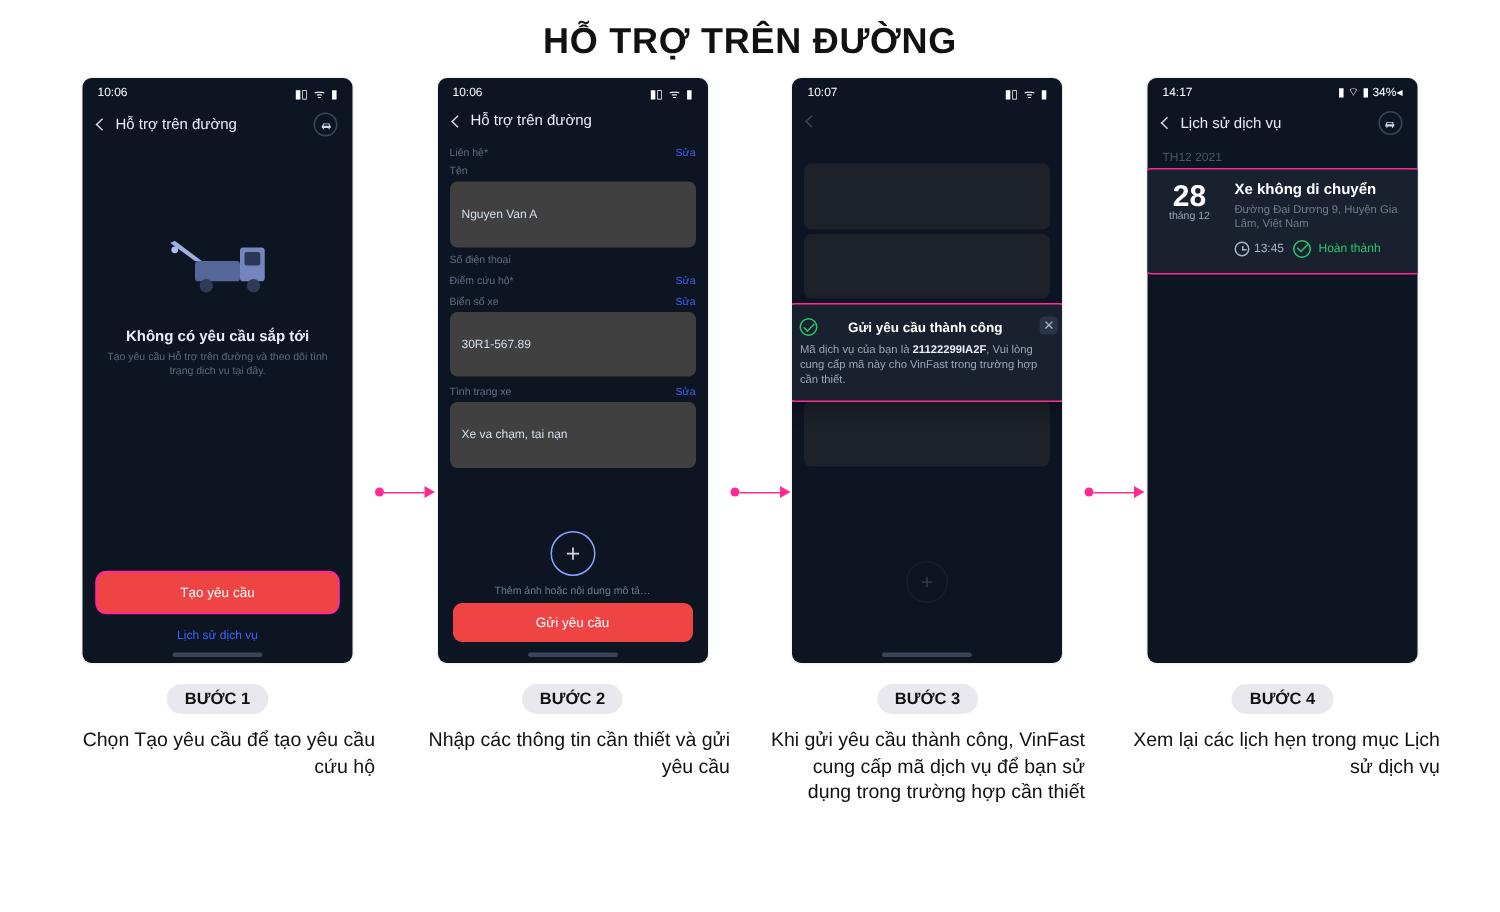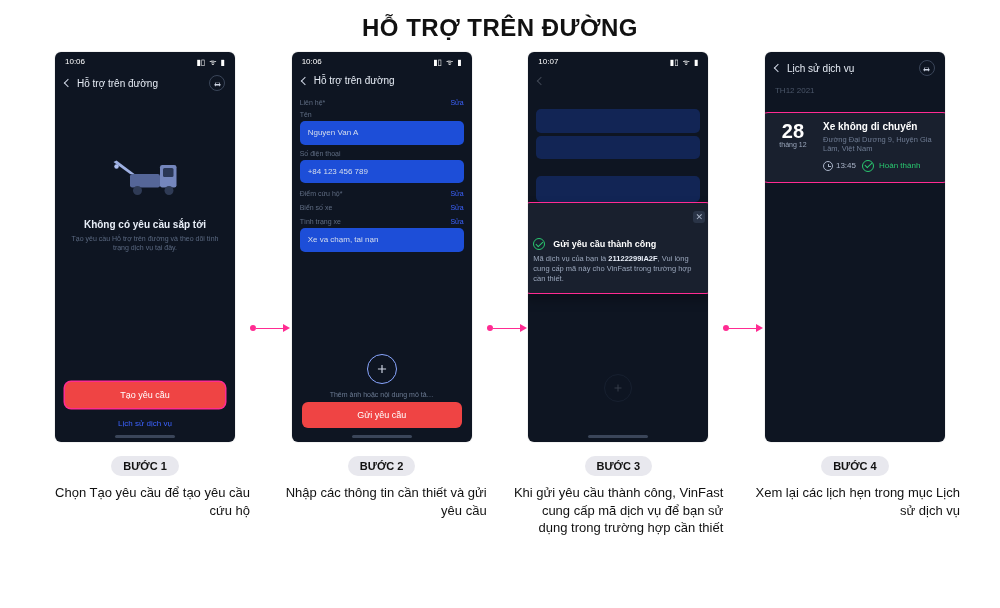--- a/index.html
+++ b/index.html
@@ -24,30 +24,30 @@
   .s1-sub { color:#5a6880; font-size:7px; text-align:center; margin-top: 4px; line-height: 1.3; width: 150px; }
   .primary-btn { position:absolute; left:10px; right:10px; bottom: 34px; background:#ef4444; color:#fff; border-radius:6px; text-align:center; font-size:9px; padding:8px 0; }
   .highlight-pink { box-shadow: 0 0 0 1.5px #ff2b92; }
   .link-text { position:absolute; left:0; right:0; bottom:14px; text-align:center; color:#3c63ff; font-size:8px; }
 
   
   .s2-body { padding: 0 8px; }
   .s2-label { color:#5f6c82; font-size:7px; margin-top:7px; display:flex; justify-content:space-between; align-items:center; }
   .s2-label .edit { color:#3c63ff; font-size:7px; }
   .s2-sublabel { color:#5f6c82; font-size:7px; margin-top:5px; }
-  .s2-field { background:#1d4ed8; border-radius:5px; padding:7px 8px; margin-top:3px; color:#d6deec; font-size:8px; line-height:1.2; }
+  .s2-field { background:#404040; border-radius:5px; padding:17px 8px; margin-top:3px; color:#d6deec; font-size:8px; line-height:1.2; }
   .add-circle { position:absolute; left:50%; transform:translateX(-50%); bottom:58px; width:30px; height:30px; border-radius:50%; border:1px solid #89a6ff; display:flex; align-items:center; justify-content:center; }
   .add-sub { position:absolute; left:0; right:0; bottom:44px; text-align:center; color:#6c7b93; font-size:7px; }
   .primary-btn.s2 { bottom: 14px; }
 
   
   .s3-bg .s2-field { filter: blur(.3px); opacity:.28; }
   .s3-bg .s2-label, .s3-bg .s2-sublabel { opacity:.22; }
   .toast { position:absolute; left:-6px; right:-6px; top:150px; background:#19202e; border:1.5px solid #ff2b92; border-radius:8px; padding:9px 10px 10px 10px; box-shadow: 0 6px 12px rgba(0,0,0,.25); }
-  .toast-title { color:#fff; font-size:9px; font-weight:600; margin-bottom:4px; display:flex; align-items:center; gap:8px;margin-top:26px; }
+  .toast-title { color:#fff; font-size:9px; font-weight:600; margin-bottom:4px; display:flex; align-items:center; gap:20px; }
   .toast-close { position:absolute; right:8px; top:8px; width:12px; height:12px; border-radius:3px; background:#2a3447; display:flex; align-items:center; justify-content:center; color:#a9b4c7; font-size:9px; line-height:1; }
   .toast-body { color:#9aa6bb; font-size:7.5px; line-height:1.3; }
   .toast-body b { color:#e8eef8; }
   .check { width:12px; height:12px; border-radius:50%; border:1px solid #29c76f; display:inline-flex; align-items:center; justify-content:center; }
   .check:after { content:""; width:3px; height:6px; border-right:1.5px solid #29c76f; border-bottom:1.5px solid #29c76f; transform: rotate(45deg) translate(-0.5px,-1px); }
   .s3-add { position:absolute; left:50%; transform:translateX(-50%); bottom:40px; width:28px; height:28px; border-radius:50%; border:1px solid #3b4a66; opacity:.2; display:flex; align-items:center; justify-content:center; }
 
   
   .s4-month { color:#4b5669; font-size:8px; padding: 4px 10px 0; }
   .card { position:absolute; left:-5px; right:-6px; top:60px; background:#19202e; border:1.5px solid #ff2b92; border-radius:8px; padding:8px 10px 10px 10px; display:flex; gap:8px; }
@@ -155,31 +155,31 @@
             </div>
         </div>
         <div class="s2-body">
           <div class="s2-label">
               <span>Liên hệ*</span>
               <span class="edit">Sửa</span>
             </div>
           <div class="s2-sublabel">Tên</div>
           <div class="s2-field">Nguyen Van A</div>
           <div class="s2-sublabel">Số điện thoại</div>
-          <div class="s2-field">+84 123 456 789</div>
 
           <div class="s2-label">
               <span>Điểm cứu hộ*</span>
               <span class="edit">Sửa</span>
             </div>
 
           <div class="s2-label">
               <span>Biển số xe</span>
               <span class="edit">Sửa</span>
             </div>
+          <div class="s2-field">30R1-567.89</div>
 
           <div class="s2-label">
               <span>Tình trạng xe</span>
               <span class="edit">Sửa</span>
             </div>
           <div class="s2-field">Xe va chạm, tai nạn</div>
         </div>
         <div class="add-circle">
             <svg width="14" height="14" viewBox="0 0 24 24">
               <path stroke="#cfd6e4" stroke-width="2" d="M12 5v14M5 12h14"></path>
@@ -235,20 +235,24 @@
           <div class="toast-body"><span>Mã dịch vụ của bạn là </span><b>21122299IA2F</b><span>, Vui lòng cung cấp mã này cho VinFast trong trường hợp cần thiết.</span></div>
         </div>
         <div class="home-ind"></div>
       </div>
       <div class="step-badge">BƯỚC 3</div>
       <div class="step-desc">Khi gửi yêu cầu thành công, VinFast cung cấp mã dịch vụ để bạn sử dụng trong trường hợp cần thiết</div>
     </div>
 
     <div class="col">
       <div class="phone">
+        <div class="statusbar">
+          <span>14:17</span>
+          <span class="right">▮ ⌔ ▮ 34%◂</span>
+        </div>
         <div class="appheader">
           <div class="headtitle">
               <span class="caret"></span>
               <span>Lịch sử dịch vụ</span>
             </div>
           <div class="circle-btn">
             <svg viewBox="0 0 24 24">
                 <path fill="#cfd6e4" d="M5 13l1.5-4h11L19 13h1v4h-2v2h-2v-2H8v2H6v-2H4v-4h1zm2 0h10l-1-3H8l-1 3z"></path>
               </svg>
           </div>

